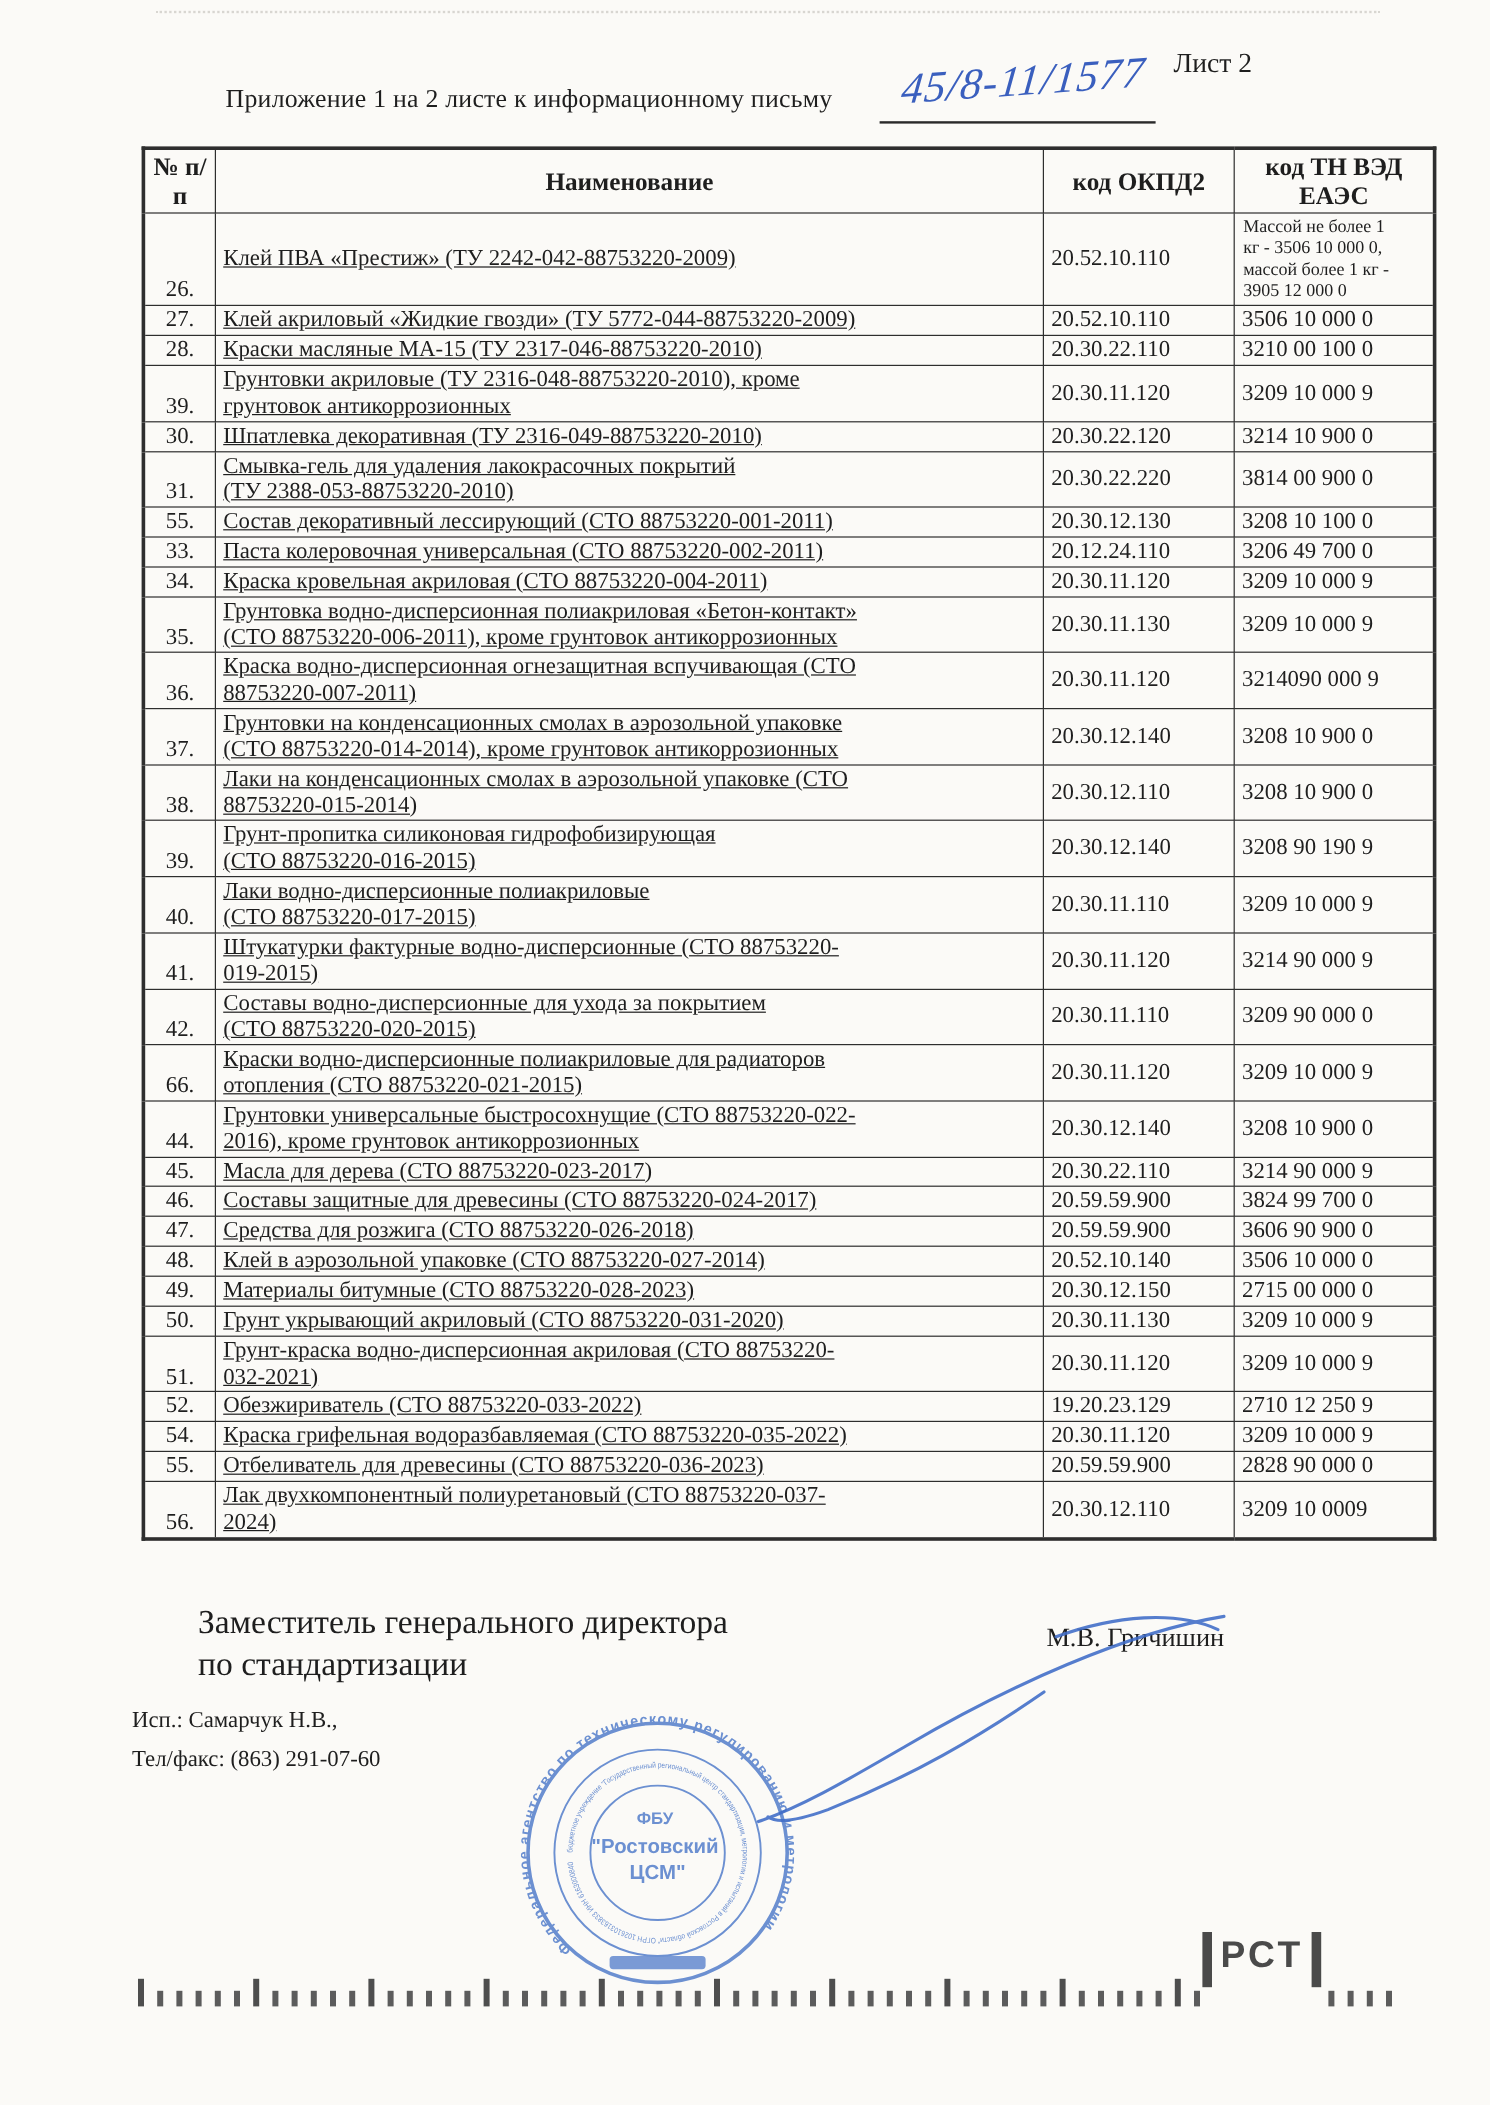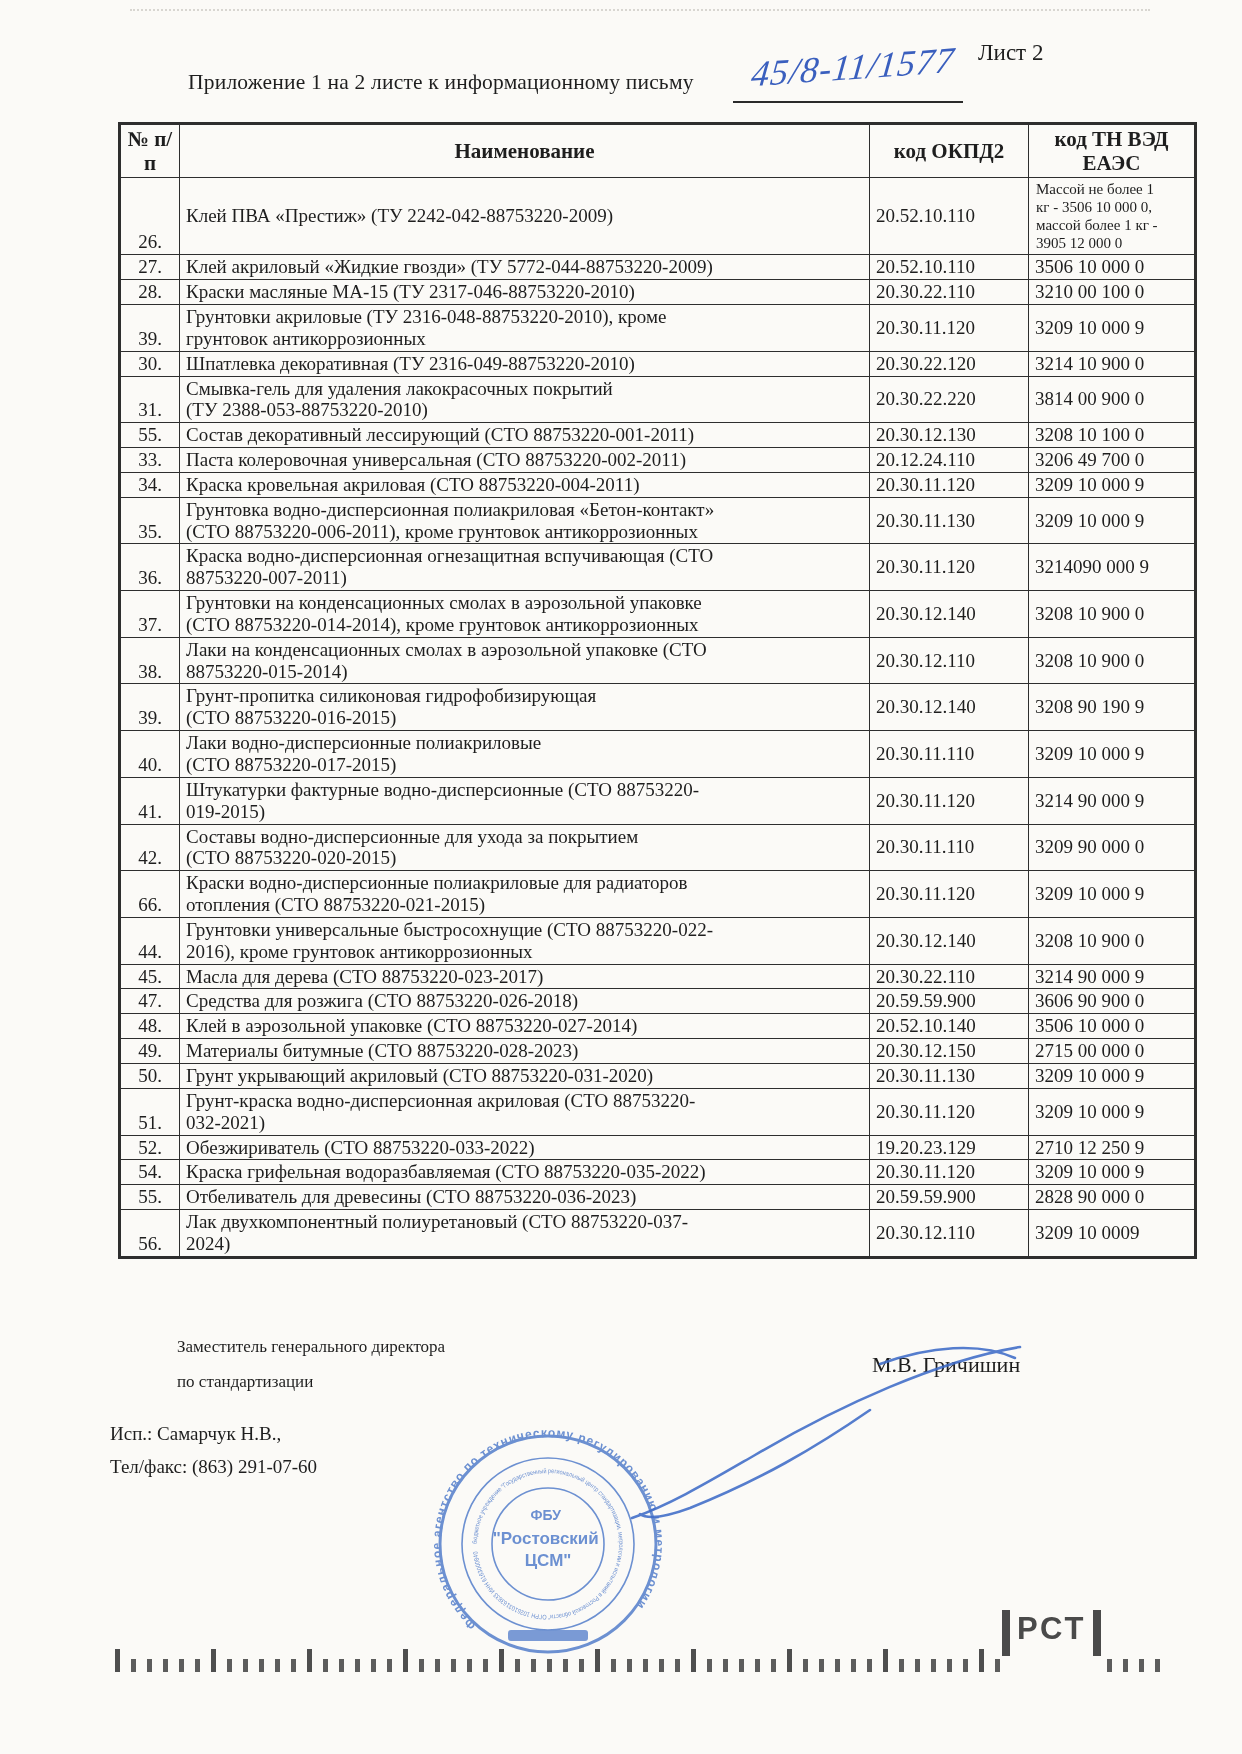--- a/index.html
+++ b/index.html
@@ -28,25 +28,25 @@
   table.products th, table.products td{
     border:1.6px solid #2e2e2e;font-size:19px;line-height:1.15;
     padding:1px 6px;
   }
   table.products tr:first-child th{border-top-width:3px;}
   table.products th:first-child, table.products td:first-child{border-left-width:3px;}
   table.products th:last-child, table.products td:last-child{border-right-width:3px;}
   table.products tbody tr:last-child td{border-bottom-width:3px;}
   table.products th{font-weight:bold;font-size:21px;height:44px;text-align:center;padding:2px 4px;}
   td.num{vertical-align:bottom;text-align:center;padding-bottom:2px;}
-  td.name{vertical-align:middle;text-align:left;padding-left:11px;white-space:pre-line;}
+  td.name{vertical-align:middle;text-align:left;padding-left:11px;white-space:pre-line;text-decoration:underline;}
   td.okpd2{vertical-align:middle;text-align:left;font-family:Liberation Serif, serif;}
   td.tnved{vertical-align:middle;text-align:left;white-space:pre-line;}
   td.tnved.small{font-size:15px;line-height:1.2;text-align:left;padding:2px 4px 2px 7px;}
-  .sign-title{position:absolute;left:177px;font-size:17px;}
+  .sign-title{position:absolute;left:165px;font-size:28px;}
   .sign-title.l1{top:1337px;}
   .sign-title.l2{top:1372px;}
   .signer-name{position:absolute;top:1352px;left:872px;font-size:22px;}
   .executor{position:absolute;top:1423px;left:110px;font-size:19px;}
   .phone{position:absolute;top:1456px;left:110px;font-size:19px;}
   .stamp{position:absolute;top:1430px;left:434px;opacity:.82;}
   .signature{position:absolute;top:1320px;left:560px;}
   .ruler{position:absolute;top:1642px;left:115px;width:1056px;height:32px;}
   .tick{position:absolute;bottom:2px;width:5px;height:13px;background:#5c5c5c;}
   .tick.tall{height:23px;background:#4e4e4e;}
@@ -213,20 +213,26 @@
         <td class="name">Грунтовки универсальные быстросохнущие (СТО 88753220-022-
 2016), кроме грунтовок антикоррозионных</td>
         <td class="okpd2">20.30.12.140</td>
         <td class="tnved">3208 10 900 0</td>
       </tr>
       <tr>
         <td class="num">45.</td>
         <td class="name">Масла для дерева (СТО 88753220-023-2017)</td>
         <td class="okpd2">20.30.22.110</td>
         <td class="tnved">3214 90 000 9</td>
+      </tr>
+      <tr>
+        <td class="num">46.</td>
+        <td class="name">Составы защитные для древесины (СТО 88753220-024-2017)</td>
+        <td class="okpd2">20.59.59.900</td>
+        <td class="tnved">3824 99 700 0</td>
       </tr>
       <tr>
         <td class="num">47.</td>
         <td class="name">Средства для розжига (СТО 88753220-026-2018)</td>
         <td class="okpd2">20.59.59.900</td>
         <td class="tnved">3606 90 900 0</td>
       </tr>
       <tr>
         <td class="num">48.</td>
         <td class="name">Клей в аэрозольной упаковке (СТО 88753220-027-2014)</td>

